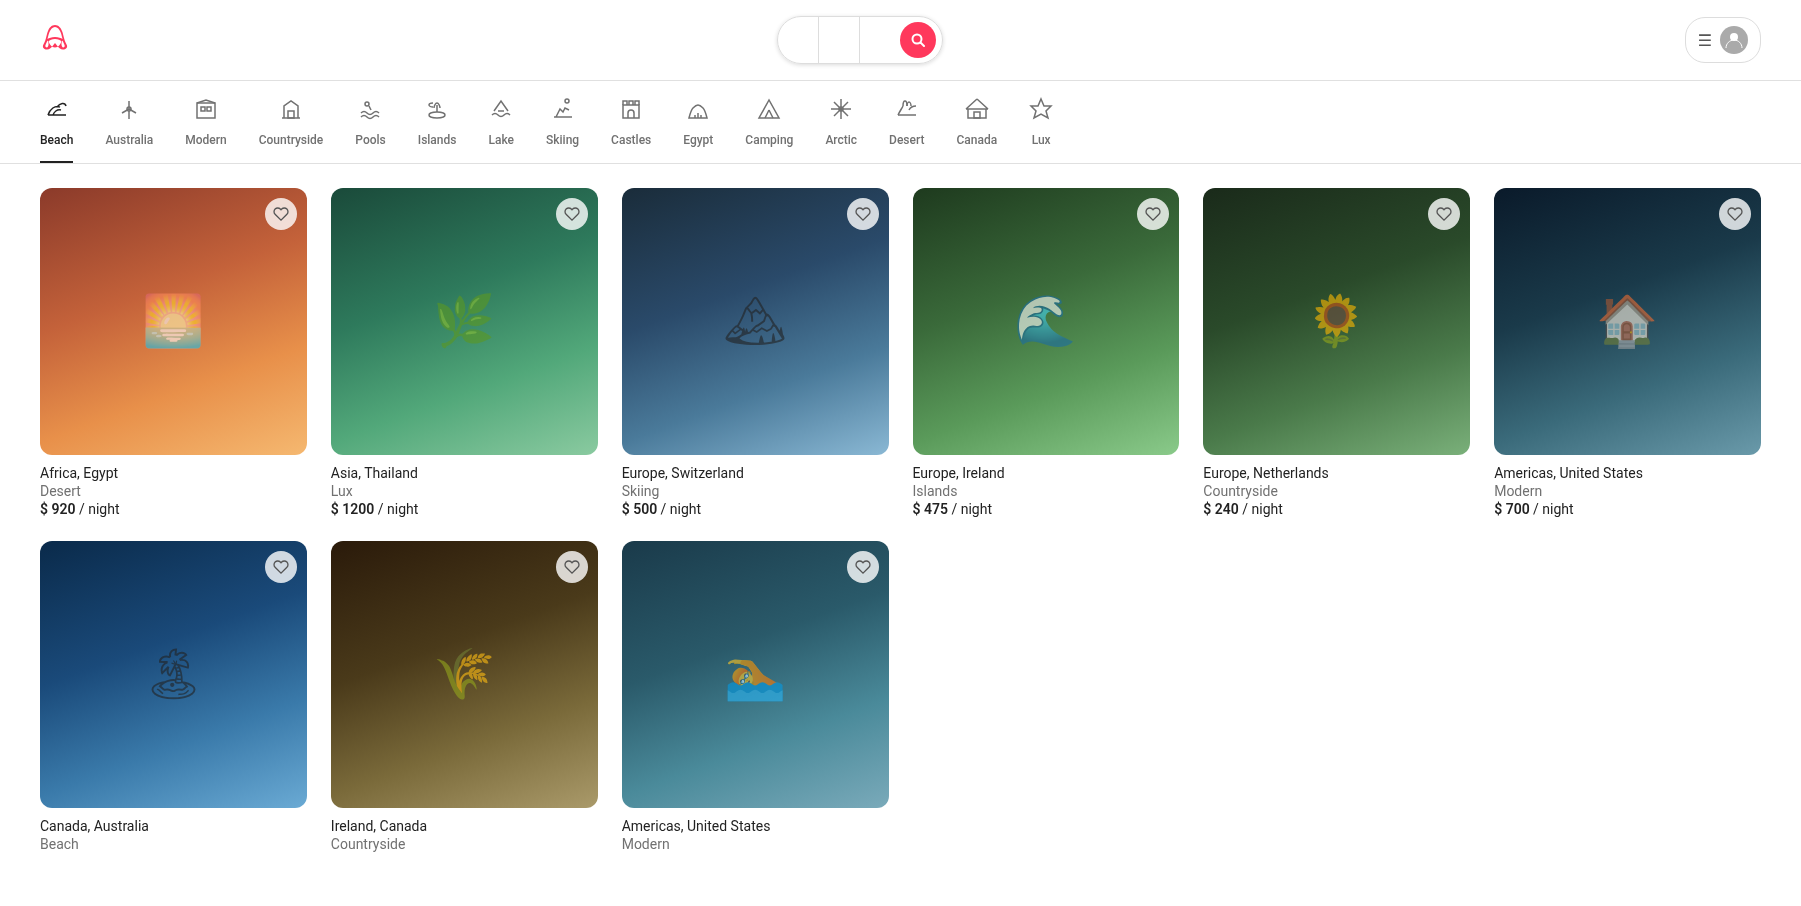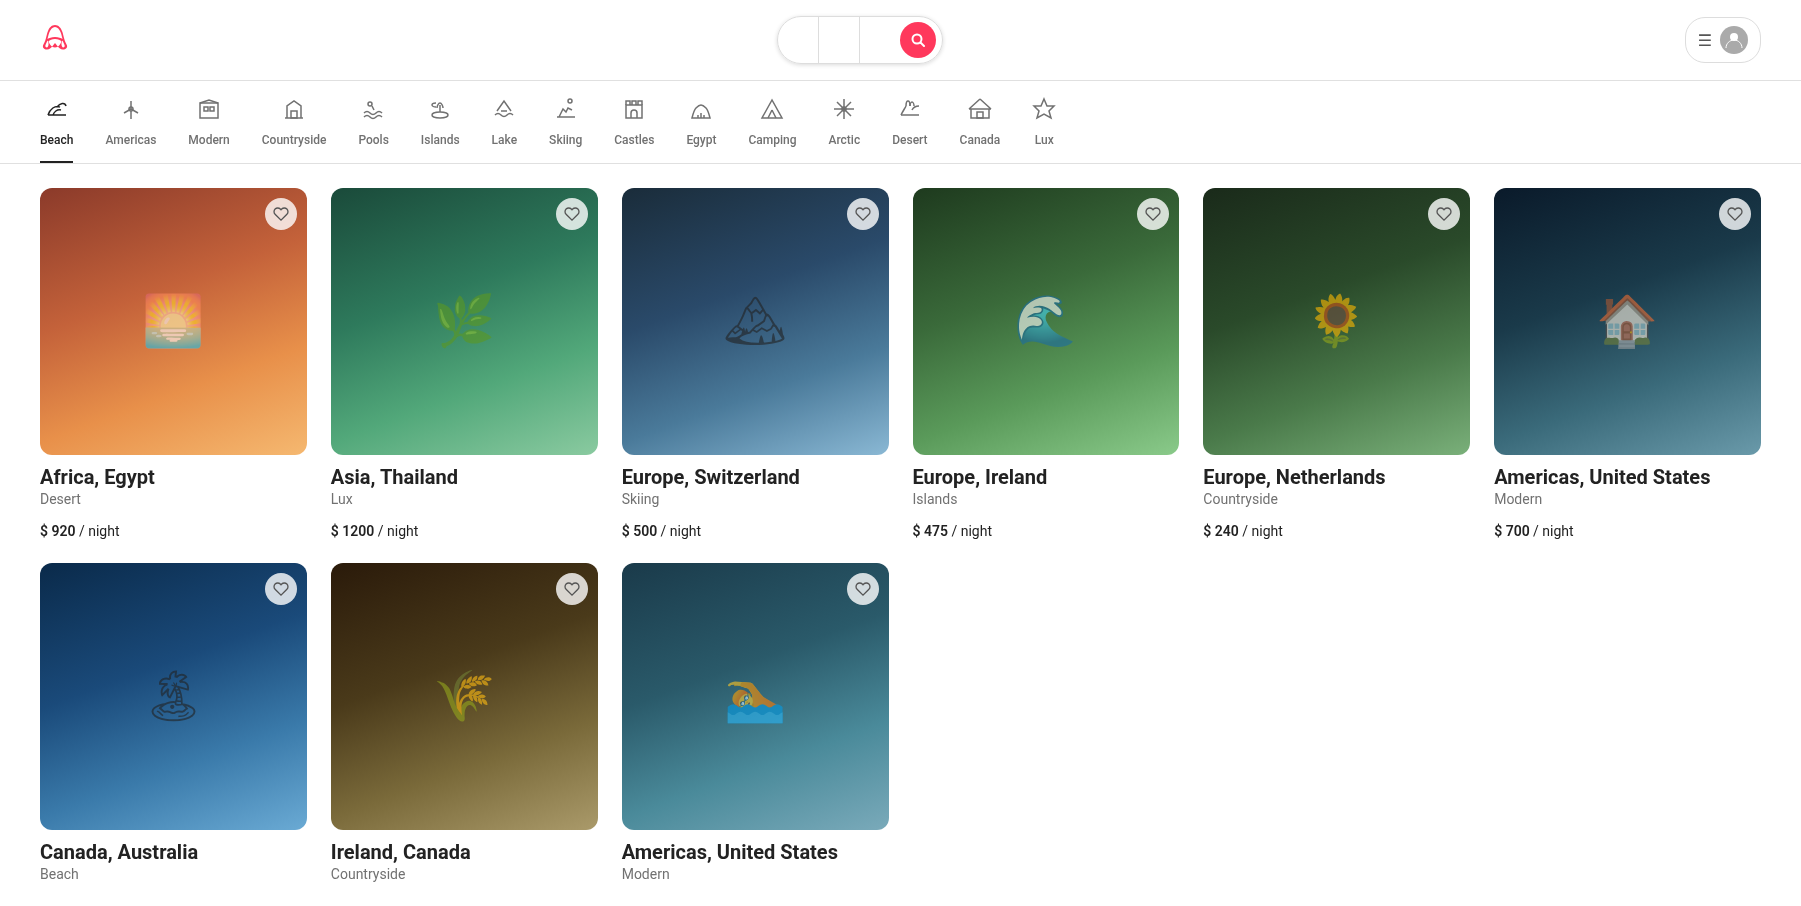--- a/index.html
+++ b/index.html
@@ -177,23 +177,23 @@
       height: 32px;
       display: flex;
       align-items: center;
       justify-content: center;
       cursor: pointer;
       font-size: 16px;
       color: #555;
     }
 
     .card-info { padding: 10px 0 0; }
-    .card-location { font-weight: 700; font-size: 20px; color: #222; }
+    .card-location { font-weight: 400; font-size: 14px; color: #222; }
     .card-type { font-size: 14px; color: #717171; margin: 2px 0; }
-    .card-price { font-size: 14px; color: #222; margin-top: 16px; }
+    .card-price { font-size: 14px; color: #222; margin-top: 2px; }
     .card-price strong { font-weight: 600; }
   </style>
 </head>
 <body>
 
 <header class="header">
 
   <div class="logo">
     <span class="logo-icon">
       <svg width="30" height="30" viewBox="0 0 30 30" fill="none" xmlns="http://www.w3.org/2000/svg">
@@ -243,21 +243,21 @@
     <span class="category-label">Beach</span>
   </div>
     <div class="category-item">
     <span class="category-icon"><svg width="24" height="24" viewBox="0 0 24 24" fill="none" stroke="currentColor" stroke-width="1.5">
           <line x1="12" y1="12" x2="12" y2="4"></line>
           <line x1="12" y1="12" x2="19" y2="16"></line>
           <line x1="12" y1="12" x2="5" y2="16"></line>
           <circle cx="12" cy="12" r="2"></circle>
           <line x1="12" y1="14" x2="12" y2="22"></line>
         </svg></span>
-    <span class="category-label">Americas</span>
+    <span class="category-label">Australia</span>
   </div>
     <div class="category-item">
     <span class="category-icon"><svg width="24" height="24" viewBox="0 0 24 24" fill="none" stroke="currentColor" stroke-width="1.5">
           <rect x="3" y="6" width="18" height="15"></rect>
           <rect x="7" y="10" width="4" height="4"></rect>
           <rect x="13" y="10" width="4" height="4"></rect>
           <path d="M3 6l9-3 9 3"></path>
         </svg></span>
     <span class="category-label">Modern</span>
   </div>

